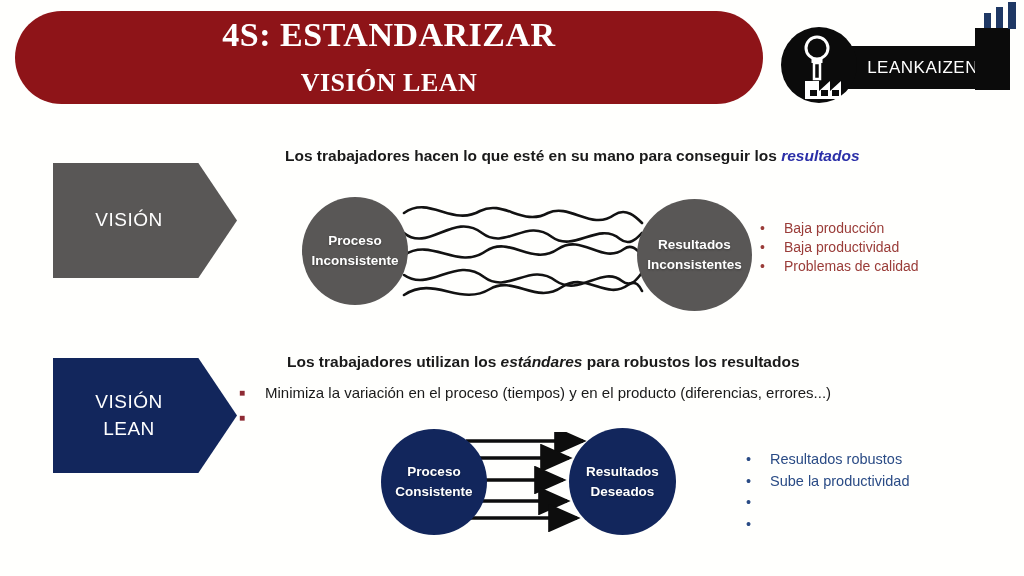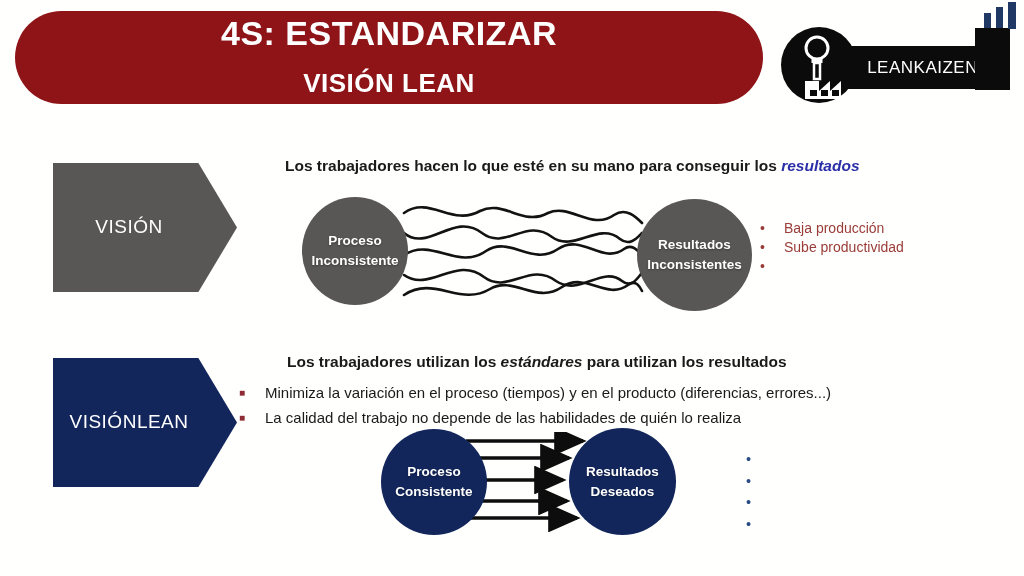--- a/index.html
+++ b/index.html
@@ -3,48 +3,48 @@
 <meta charset="utf-8">
 <style>
   * { margin:0; padding:0; box-sizing:border-box; }
   html,body { width:1024px; height:576px; }
   body { font-family:"Liberation Sans", sans-serif; background:#ffffff; }
   .slide { position:relative; width:1024px; height:576px; background:#fffffd; overflow:hidden; }
 
   
   .banner { position:absolute; left:15px; top:11px; width:748px; height:93px;
             background:#8E1418; border-radius:47px; display:flex; flex-direction:column;
-            align-items:center; justify-content:center; }
+            align-items:center; justify-content:center;font-family:Liberation Serif, serif; }
   .banner-title { color:#fff; font-size:34px; font-weight:700; letter-spacing:.5px; line-height:1.05; }
   .banner-subtitle { color:#fff; font-size:26px; font-weight:700; letter-spacing:.5px; margin-top:16px; }
 
   
   .logo-bar { position:absolute; left:838px; top:46px; width:172px; height:43px; background:#0b0b0b;
               display:flex; align-items:center; justify-content:center; padding-left:26px; }
   .logo-text { color:#fff; font-size:17px; letter-spacing:.5px; font-weight:400; }
   .logo-chimney { position:absolute; left:975px; top:28px; width:35px; height:62px; background:#0b0b0b; }
   .logo-circle { position:absolute; left:781px; top:27px; width:76px; height:76px; border-radius:50%;
                  background:#0b0b0b; }
   .chart-bar { position:absolute; background:#1F3864; }
   .chart-bar.b1 { left:984px; top:13px; width:7px; height:15px; }
   .chart-bar.b2 { left:996px; top:7px;  width:7px; height:21px; }
   .chart-bar.b3 { left:1008px; top:2px; width:8px; height:27px; }
 
   
-  .pent { position:absolute; left:53px; width:184px; height:129px;
+  .pent { position:absolute; left:53px; width:184px; height:115px;
           clip-path:polygon(0 0, 79% 0, 100% 50%, 79% 100%, 0 100%);
-          display:flex; flex-direction:row; align-items:center; justify-content:center;
+          display:flex; flex-direction:column; align-items:center; justify-content:center;
           padding-right:32px; }
   .pent.gray { top:163px; background:#595756; }
   .pent.navy { top:358px; background:#12265C; }
   .pent span { color:#fff; font-size:19px; letter-spacing:.5px; line-height:1.4; text-align:center; }
 
   
   .headline { position:absolute; font-size:15.5px; font-weight:700; color:#1a1a1a; white-space:nowrap; }
-  .headline-1 { left:285px; top:157px;text-align:center; }
+  .headline-1 { left:285px; top:147px;text-align:center; }
   .headline-2 { left:287px; top:353px; }
   .hl-blue { color:#2B2FA8; font-style:italic; }
   .hl-em { font-style:italic; }
 
   
   .node { position:absolute; border-radius:50%; display:flex; flex-direction:column;
           align-items:center; justify-content:center; text-align:center; }
   .node span { color:#fff; font-size:13.5px; font-weight:700; line-height:1.45;
                text-shadow:0 1px 2px rgba(0,0,0,.35); }
   .node.gray { background:#595756; }
@@ -129,42 +129,42 @@
     <span>Inconsistentes</span>
   </div>
 
   <ul class="blist red-list">
     <li>
         <span class="dot">•</span>
         <span>Baja producción</span>
       </li>
     <li>
         <span class="dot">•</span>
-        <span>Sube productividad</span>
-      </li>
-    <li>
-        <span class="dot">•</span>
+        <span>Baja productividad</span>
+      </li>
+    <li>
+        <span class="dot">•</span>
+        <span>Problemas de calidad</span>
       </li>
   </ul>
 
   <div class="pent navy">
     <span>VISIÓN</span>
     <span>LEAN</span>
   </div>
 
-  <div class="headline headline-2"><span>Los trabajadores utilizan los </span><span class="hl-em">estándares</span><span> para utilizan los resultados</span></div>
+  <div class="headline headline-2"><span>Los trabajadores utilizan los </span><span class="hl-em">estándares</span><span> para robustos los resultados</span></div>
 
   <ul class="blist sub-list">
     <li>
         <span class="dot">■</span>
         <span>Minimiza la variación en el proceso (tiempos) y en el producto (diferencias, errores...)</span>
       </li>
     <li>
         <span class="dot">■</span>
-        <span>La calidad del trabajo no depende de las habilidades de quién lo realiza</span>
       </li>
   </ul>
 
   <svg class="arrows-svg" viewBox="0 0 150 100">
     <defs>
       <marker id="ah" markerWidth="9" markerHeight="8" refX="8" refY="4" orient="auto">
         <path d="M0,0 L9,4 L0,8 Z" fill="#0d0d0d"></path>
       </marker>
     </defs>
     <g stroke="#0d0d0d" stroke-width="3.6">
@@ -181,23 +181,25 @@
     <span>Consistente</span>
   </div>
   <div class="node navy n-res-des">
     <span>Resultados</span>
     <span>Deseados</span>
   </div>
 
   <ul class="blist blue-list">
     <li>
         <span class="dot">•</span>
-      </li>
-    <li>
-        <span class="dot">•</span>
+        <span>Resultados robustos</span>
+      </li>
+    <li>
+        <span class="dot">•</span>
+        <span>Sube la productividad</span>
       </li>
     <li>
         <span class="dot">•</span>
       </li>
     <li>
         <span class="dot">•</span>
       </li>
   </ul>
 
 </div>

